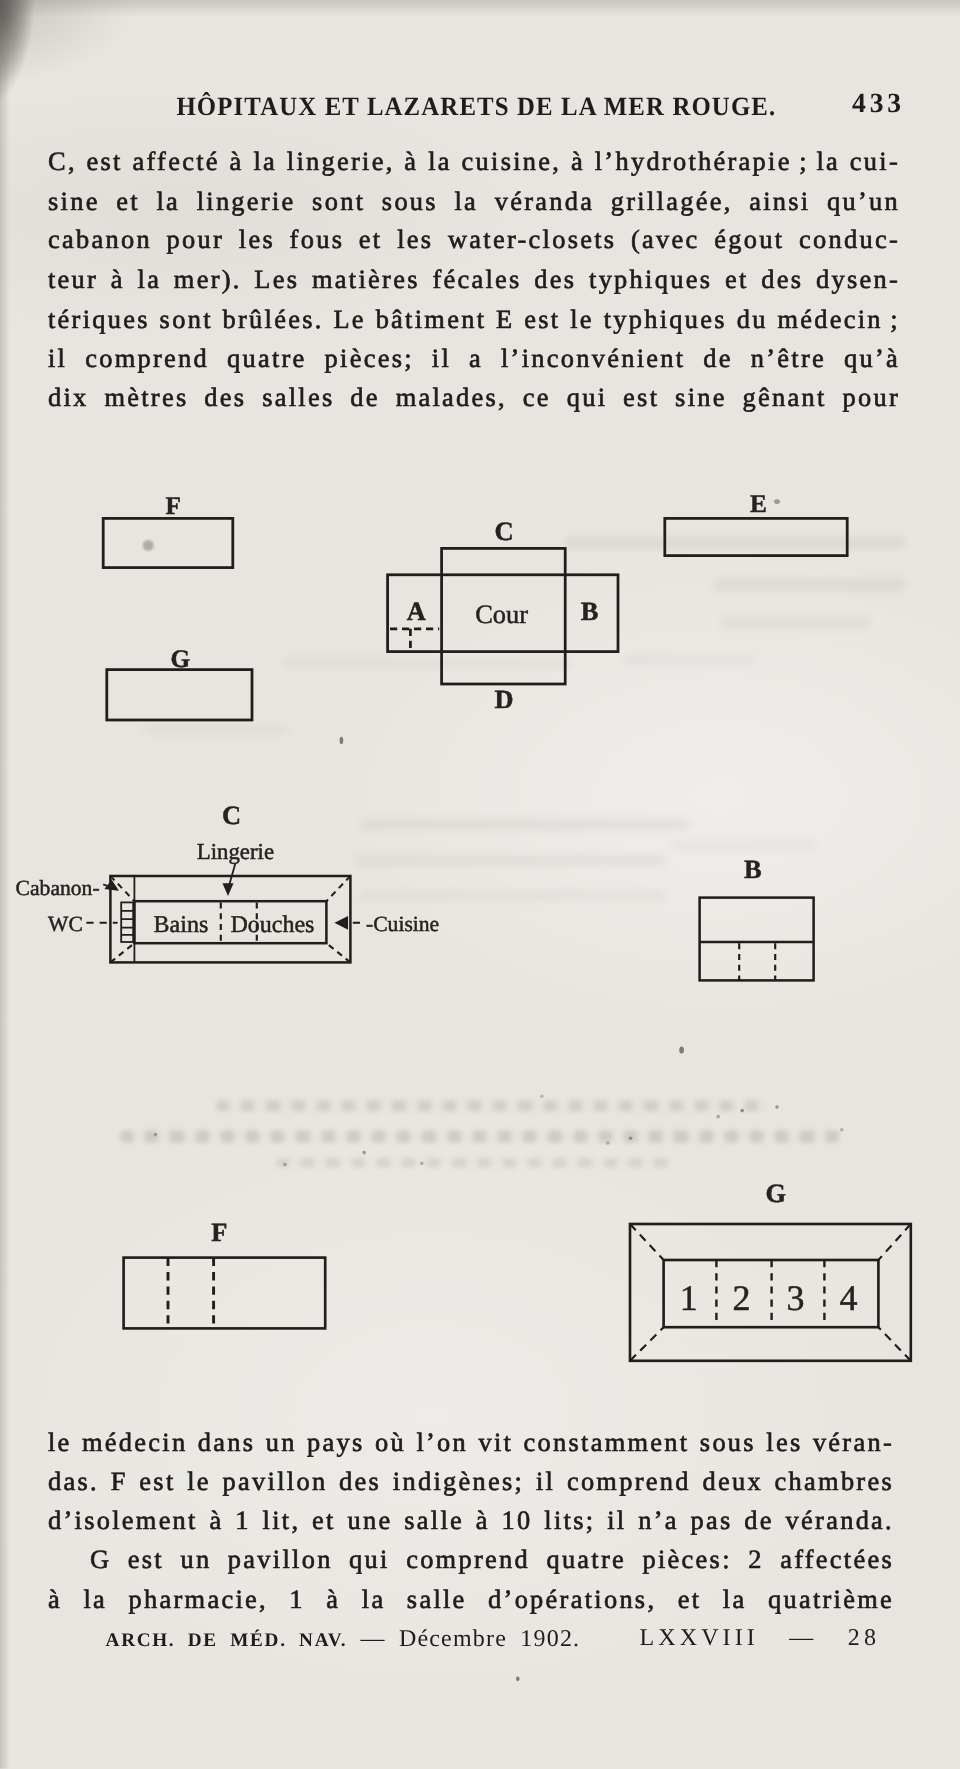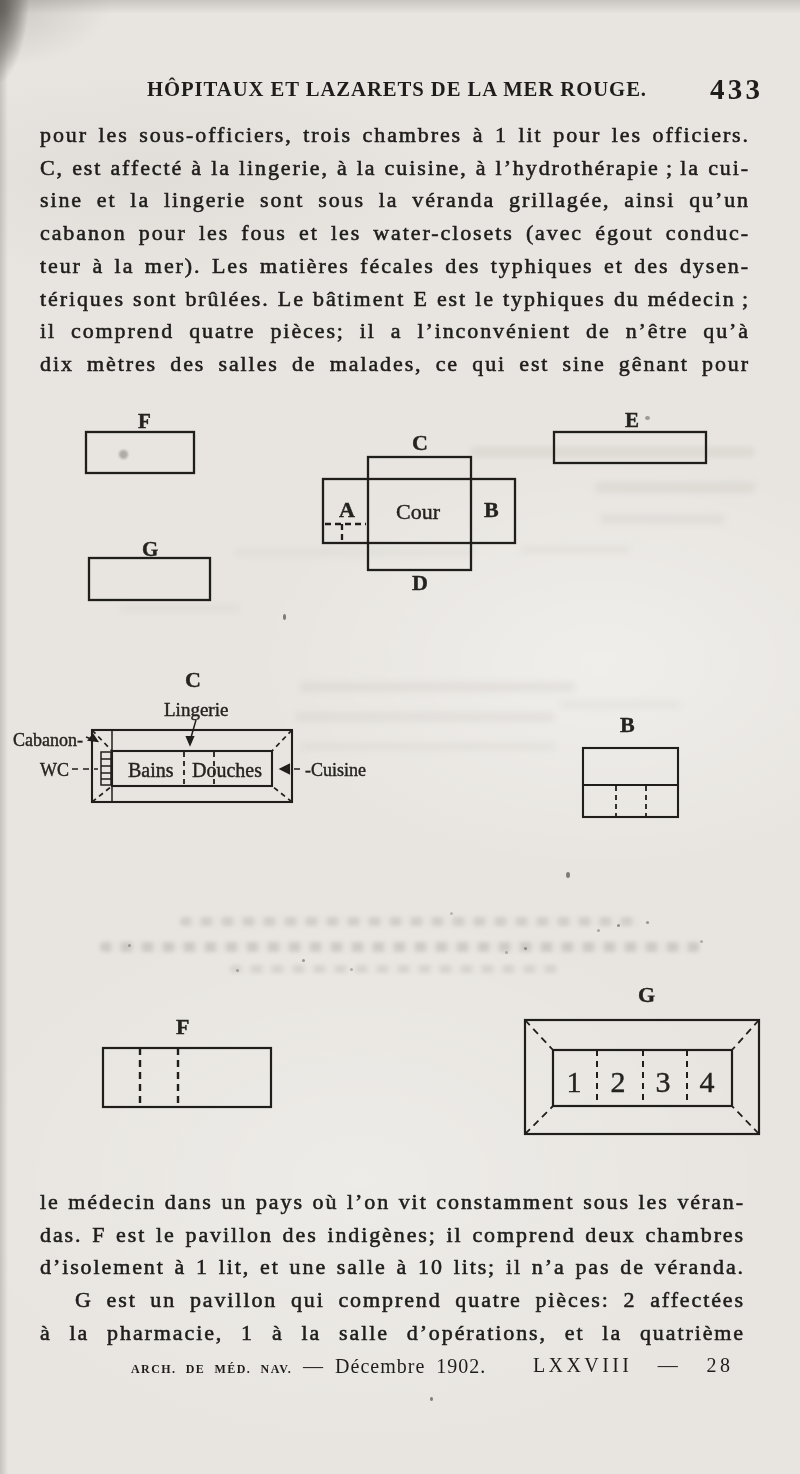--- a/index.html
+++ b/index.html
@@ -30,21 +30,21 @@
     radial-gradient(ellipse 150px 90px at 0% 0%, rgba(110,105,100,0.25), rgba(0,0,0,0) 75%);"></div>
 
 <div class="abs" style="left:0;top:0;width:800px;height:14px;
   background:linear-gradient(to bottom, rgba(120,115,110,0.28), rgba(0,0,0,0));"></div>
 
 <div class="abs" style="left:0;top:0;width:8px;height:1474px;
   background:linear-gradient(to right, rgba(120,115,110,0.30), rgba(0,0,0,0));"></div>
 
 <div id="rh" class="abs" style="left:147px;top:76px;font-size:22px;font-weight:bold;letter-spacing:1px;white-space:nowrap;transform-origin:0 0;transform:scaleX(0.94);">HÔPITAUX ET LAZARETS DE LA MER ROUGE.</div>
 
-<div class="abs" style="left:710px;top:73px;width:58px;font-size:29px;font-weight:bold;letter-spacing:3.2px;">433</div>
+<div class="abs" style="left:710px;top:73px;width:58px;font-size:23px;font-weight:bold;letter-spacing:3.2px;">433</div>
 
 <div class="g2" style="left:470px;top:447px;width:285px;height:10px;opacity:.9"></div>
 <div class="g2" style="left:595px;top:482px;width:160px;height:11px;opacity:.85"></div>
 <div class="g2" style="left:600px;top:514px;width:125px;height:10px;opacity:.75"></div>
 <div class="g2" style="left:520px;top:545px;width:110px;height:9px;opacity:.55"></div>
 <div class="g2" style="left:235px;top:548px;width:240px;height:9px;opacity:.5"></div>
 <div class="g2" style="left:300px;top:682px;width:275px;height:10px;opacity:.8"></div>
 <div class="g2" style="left:295px;top:712px;width:260px;height:10px;opacity:.7"></div>
 <div class="g2" style="left:300px;top:742px;width:255px;height:9px;opacity:.55"></div>
 <div class="g2" style="left:560px;top:700px;width:120px;height:9px;opacity:.5"></div>
@@ -56,21 +56,20 @@
 <div class="abs" style="left:617px;top:924px;width:3px;height:3px;background:rgba(75,70,64,0.55);border-radius:50%;
  box-shadow:29px -3px rgba(75,70,64,0.5), -20px 5px rgba(75,70,64,0.4), -93px 23px rgba(75,70,64,0.5), -112px 27px rgba(75,70,64,0.35), -315px 35px rgba(75,70,64,0.5), -381px 45px rgba(75,70,64,0.4), 83px 16px rgba(75,70,64,0.35), -489px 20px rgba(75,70,64,0.4), -167px -12px rgba(75,70,64,0.3), -267px 44px rgba(75,70,64,0.35);"></div>
 
 <div class="speck" style="left:566px;top:872px;width:4px;height:6px;"></div>
 <div class="speck" style="left:283px;top:614px;width:3px;height:6px;"></div>
 <div class="speck" style="left:119px;top:450px;width:9px;height:9px;background:rgba(90,85,80,0.4);filter:blur(1px);"></div>
 <div class="speck" style="left:645px;top:416px;width:5px;height:4px;background:rgba(80,75,70,0.5);"></div>
 <div class="speck" style="left:430px;top:1397px;width:3px;height:4px;"></div>
 
 <div class="abs para" style="left:40px;top:119px;width:710px;">
-<div class="line">pour les sous-officiers, trois chambres à 1 lit pour les officiers.</div>
 <div class="line">C, est affecté à la lingerie, à la cuisine, à l’hydrothérapie ; la cui-</div>
 <div class="line">sine et la lingerie sont sous la véranda grillagée, ainsi qu’un</div>
 <div class="line">cabanon pour les fous et les water-closets (avec égout conduc-</div>
 <div class="line">teur à la mer). Les matières fécales des typhiques et des dysen-</div>
 <div class="line">tériques sont brûlées. Le bâtiment E est le typhiques du médecin ;</div>
 <div class="line">il comprend quatre pièces; il a l’inconvénient de n’être qu’à</div>
 <div class="line">dix mètres des salles de malades, ce qui est sine gênant pour</div>
 </div>
 
 <svg class="abs" style="top:405px;" width="800" height="200" viewBox="0 405 800 200" fill="none" stroke="#201e1b" stroke-width="2.3">
@@ -185,16 +184,16 @@
 
 <div class="abs para" style="left:40px;top:1186px;width:705px;">
 <div class="line">le médecin dans un pays où l’on vit constamment sous les véran-</div>
 <div class="line">das. F est le pavillon des indigènes; il comprend deux chambres</div>
 <div class="line">d’isolement à 1 lit, et une salle à 10 lits; il n’a pas de véranda.</div>
 <div class="line" style="padding-left:35px;">G est un pavillon qui comprend quatre pièces: 2 affectées</div>
 <div class="line">à la pharmacie, 1 à la salle d’opérations, et la quatrième</div>
 </div>
 
 <div class="abs" style="left:88px;top:1355px;width:680px;font-size:20px;letter-spacing:1px;word-spacing:5px;">
-  <span style="font-size:12px;font-weight:bold;letter-spacing:1.4px;margin-left:43px;">ARCH. DE MÉD. NAV.</span>
+  <span style="font-size:16px;font-weight:bold;letter-spacing:1.4px;">ARCH. DE MÉD. NAV.</span>
   <span> — Décembre 1902.</span>
   <span style="position:absolute;left:445px;top:-1px;letter-spacing:3.4px;word-spacing:17px;">LXXVIII — 28</span>
 </div>
 
 </body></html>

